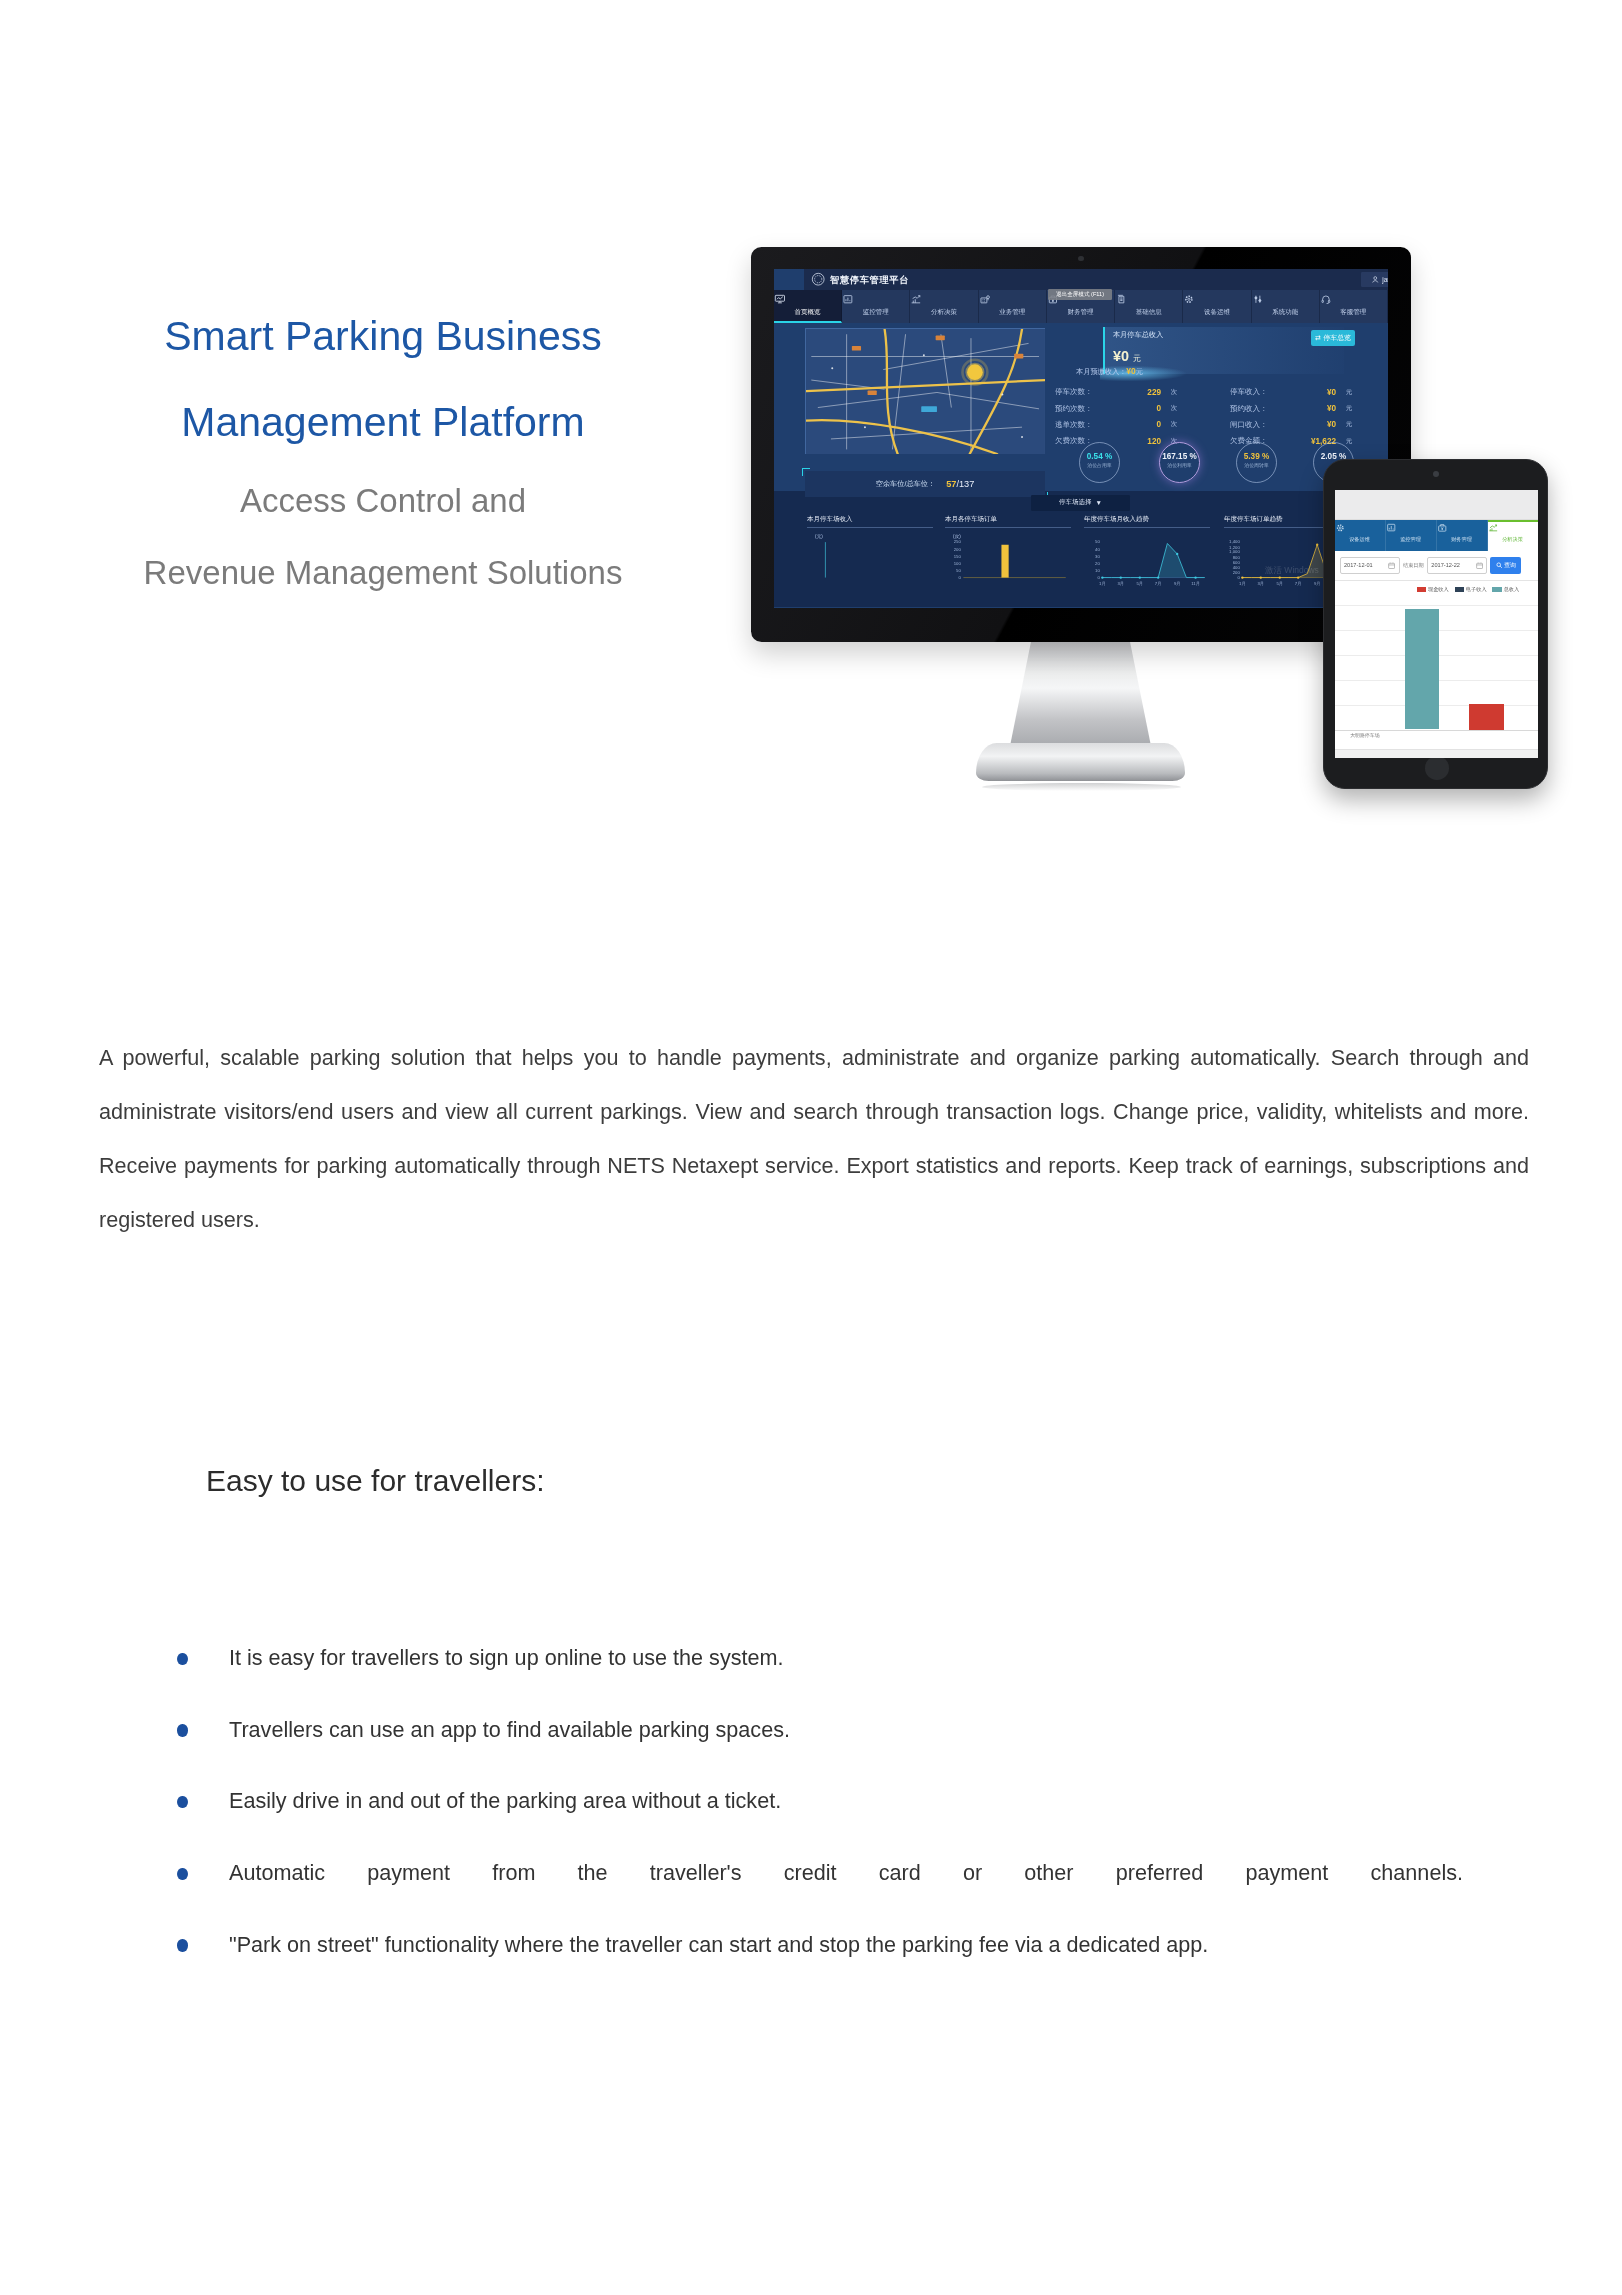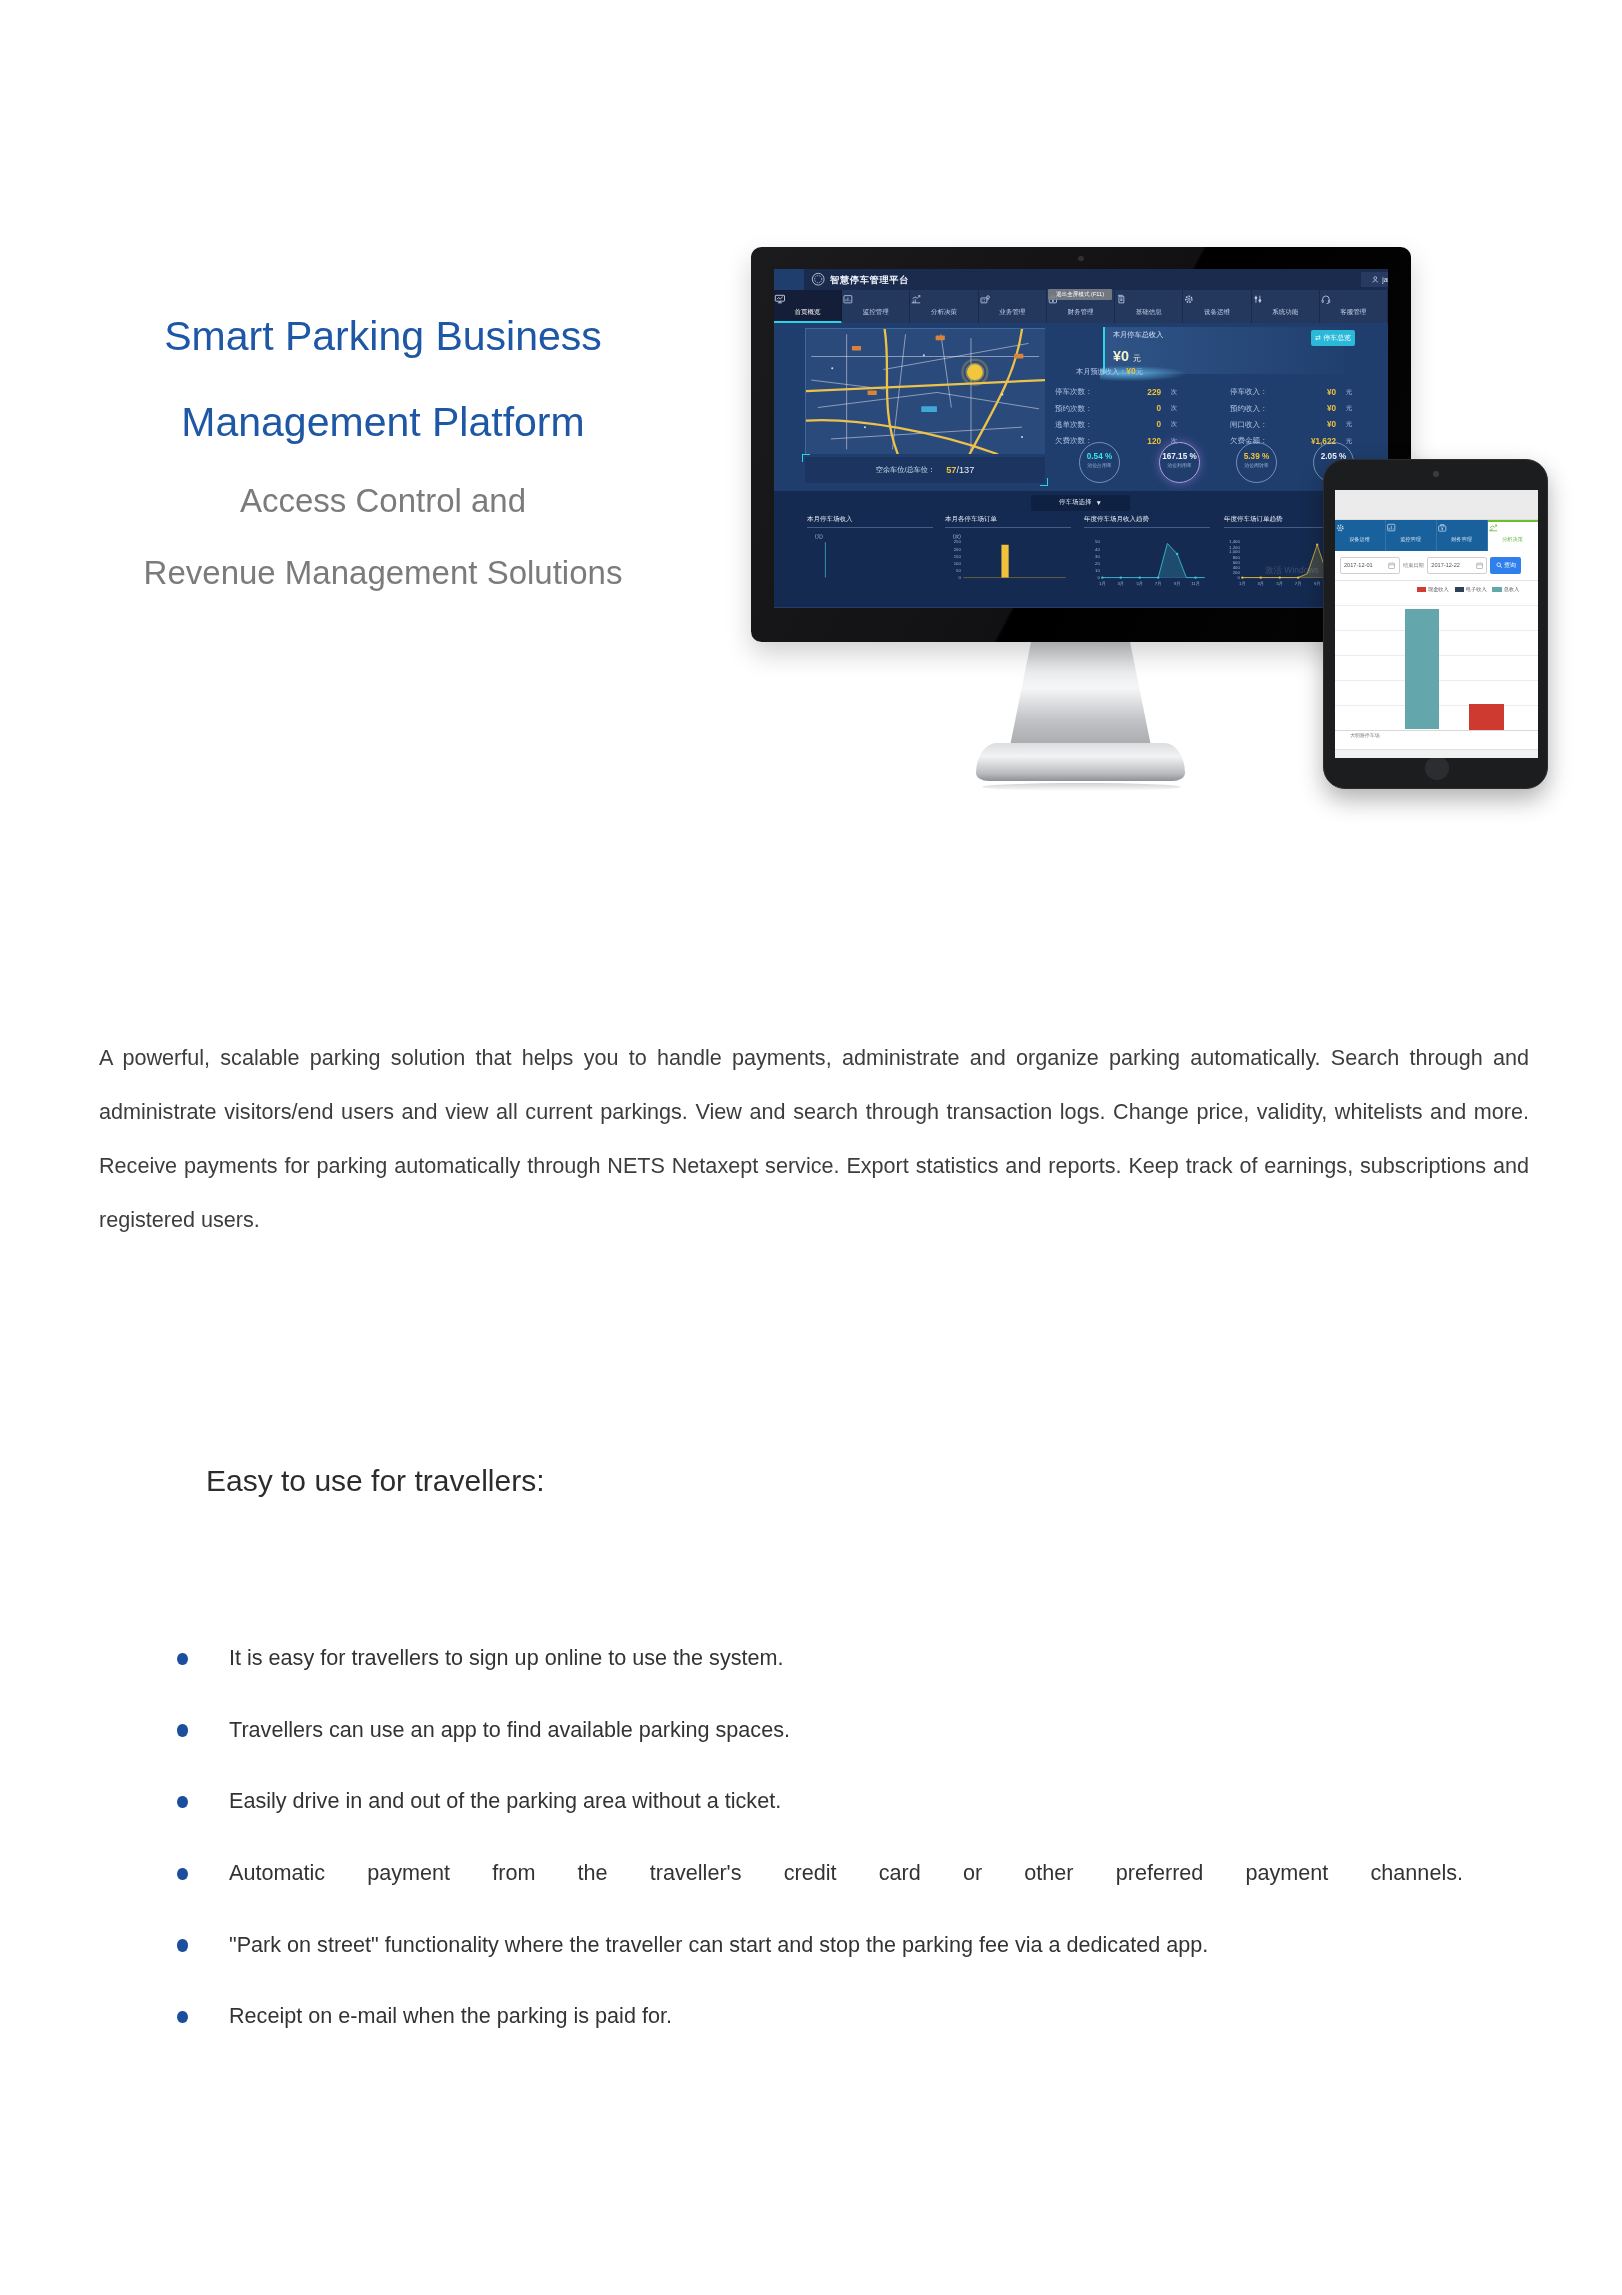--- a/index.html
+++ b/index.html
@@ -36,21 +36,21 @@
   .nav-tab{flex:1;text-align:center;padding-top:3.9px;color:#c3d2ec;font-size:6.5px;
            border-right:0.7px solid rgba(10,18,38,.35);box-sizing:border-box;}
   .nav-tab .nicon{display:block;height:12.4px;margin:0 auto 2px auto;}
   .nav-tab.active{background:#141e38;border-bottom:2px solid #2ad4e8;color:#ffffff;}
   .nav-tooltip{position:absolute;left:274px;top:19.6px;width:64px;height:11px;background:rgba(125,129,136,.88);
            border-radius:1.3px;color:#fff;font-size:5.6px;line-height:11px;text-align:center;z-index:6;}
 
   .section-bottom{position:absolute;left:0;top:222px;width:614px;height:116px;background:#152a50;}
 
   .map{position:absolute;left:31px;top:59px;width:240px;height:126px;background:#2b4a7c;border:0.7px solid #41679f;box-sizing:border-box;}
-  .map-caption{position:absolute;left:31px;top:188px;width:240px;height:26px;background:#1c3560;
+  .map-caption{position:absolute;left:31px;top:202px;width:240px;height:26px;background:#1c3560;
            display:flex;align-items:center;justify-content:center;gap:11px;font-size:7.2px;color:#cfe0f5;}
   .map-caption::before{content:"";position:absolute;left:-2.6px;top:-2.6px;width:6.5px;height:6.5px;
            border-left:1.3px solid #2ad4e8;border-top:1.3px solid #2ad4e8;}
   .map-caption::after{content:"";position:absolute;right:-2.6px;bottom:-2.6px;width:6.5px;height:6.5px;
            border-right:1.3px solid #2ad4e8;border-bottom:1.3px solid #2ad4e8;}
   .cap-val{color:#f0c23c;font-weight:700;font-size:9.2px;}
   .cap-val .slash{color:#e8eef8;font-weight:400;}
 
   .banner{position:absolute;left:294px;top:58px;width:241px;height:47px;
           border-left:2.6px solid #2bd5e8;padding:3.3px 0 0 7.9px;box-sizing:border-box;
@@ -585,17 +585,16 @@
   <p class="intro">A powerful, scalable parking solution that helps you to handle payments, administrate and organize parking automatically. Search through and administrate visitors/end users and view all current parkings. View and search through transaction logs. Change price, validity, whitelists and more. Receive payments for parking automatically through NETS Netaxept service. Export statistics and reports. Keep track of earnings, subscriptions and registered users.</p>
 
   <h2 class="section-heading">Easy to use for travellers:</h2>
 
   <ul class="bullets">
     <li>It is easy for travellers to sign up online to use the system.</li>
     <li>Travellers can use an app to find available parking spaces.</li>
     <li>Easily drive in and out of the parking area without a ticket.</li>
     <li class="justify-force">Automatic payment from the traveller's credit card or other preferred payment channels.</li>
     <li class="justify">"Park on street" functionality where the traveller can start and stop the parking fee via a dedicated app.</li>
-    <li>Receipt on e-mail when the parking is paid for.</li>
   </ul>
 
 </div>
 
 
 </body></html>

